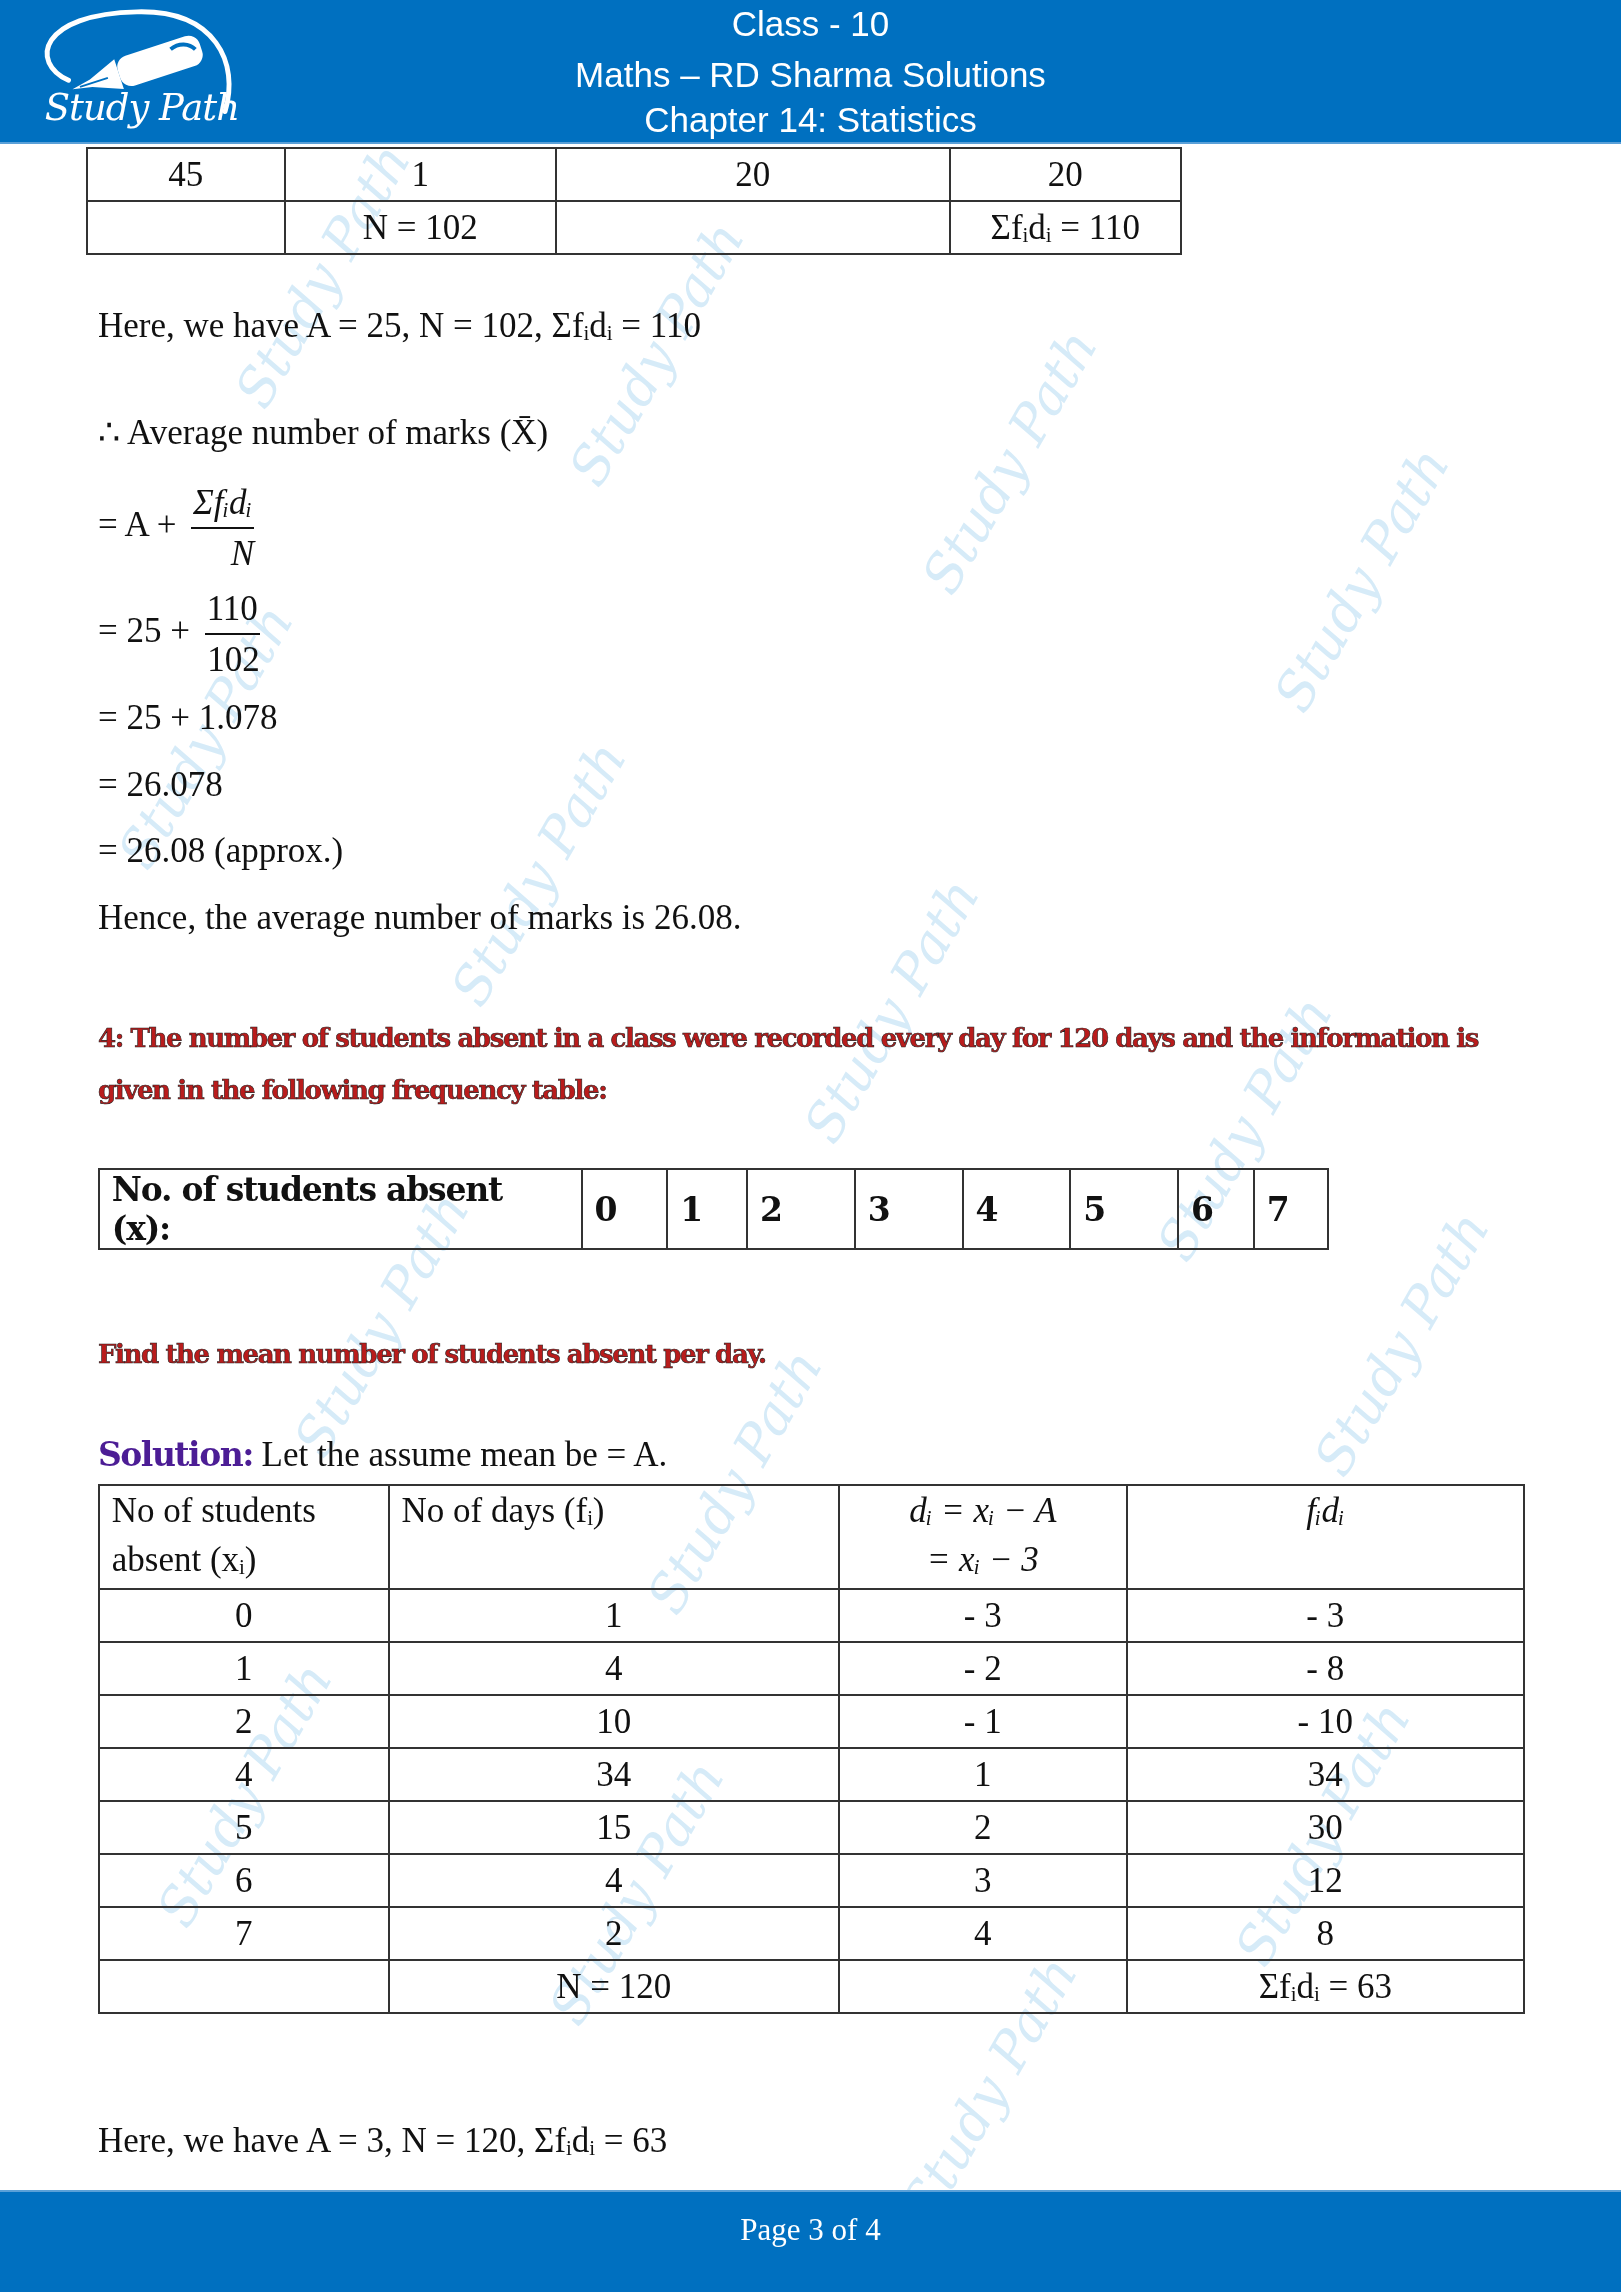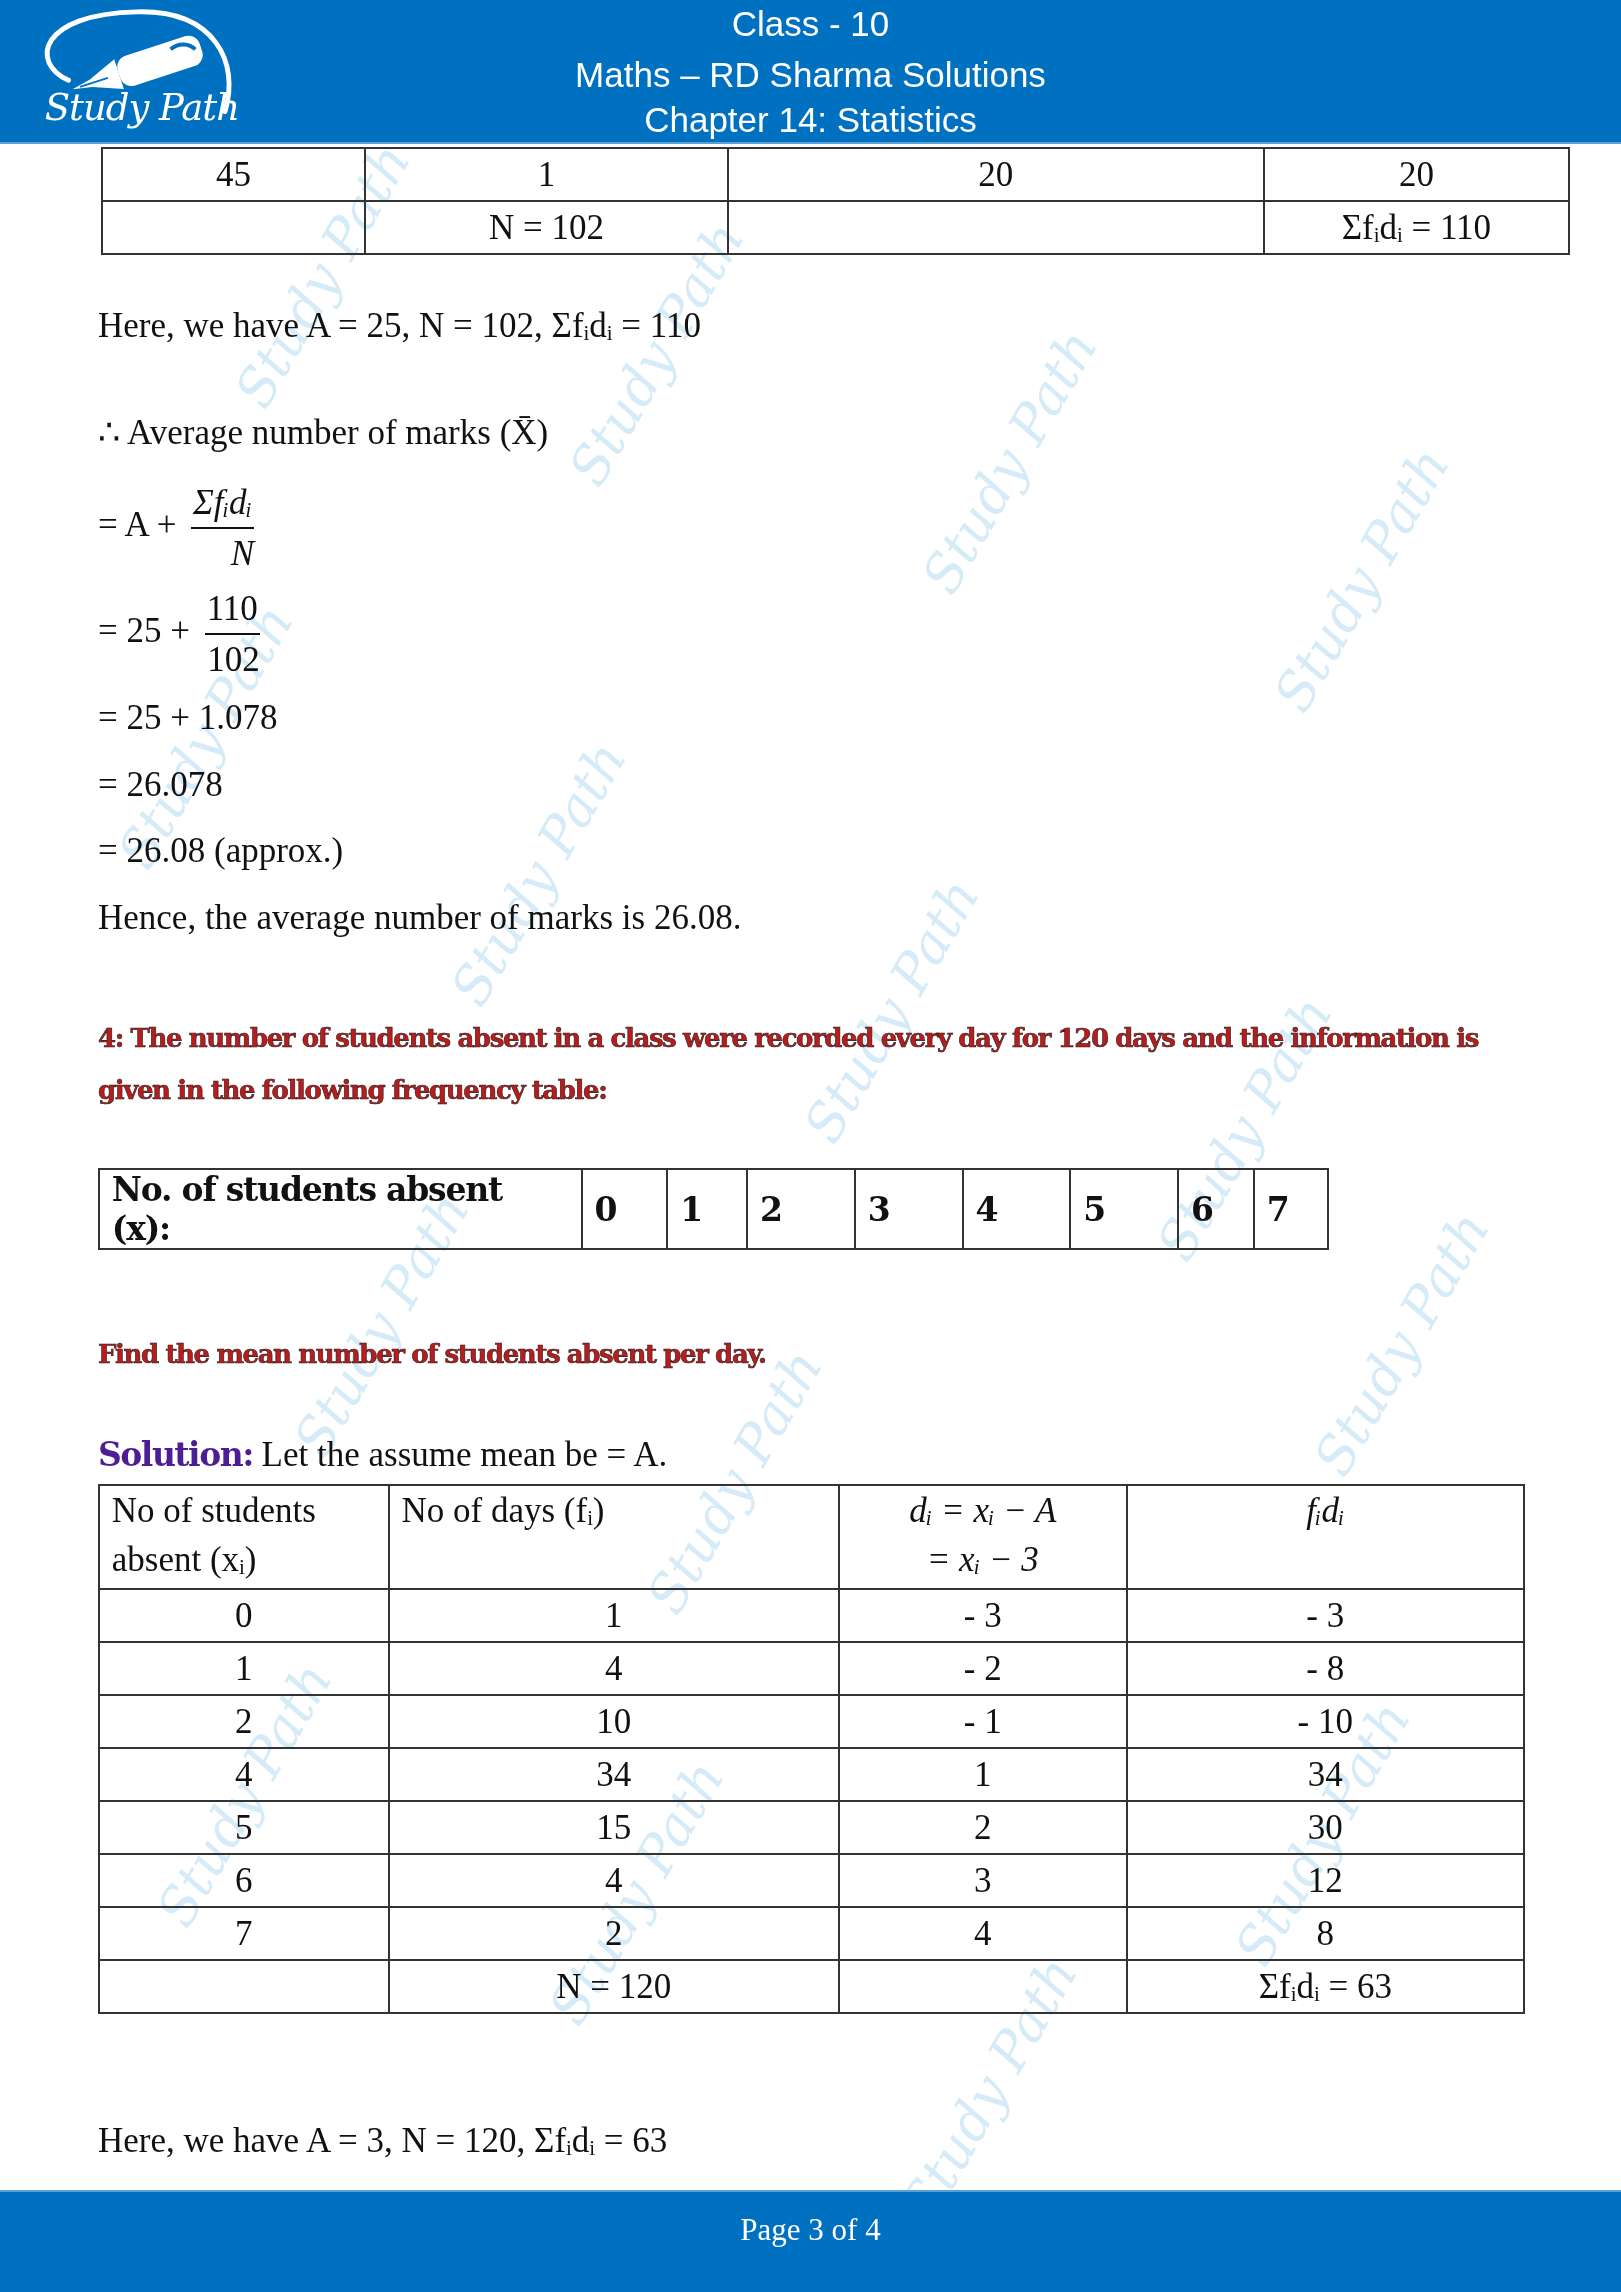--- a/index.html
+++ b/index.html
@@ -27,21 +27,21 @@
       position: absolute; left: 0; top: 2190px; width: 1621px; height: 103px;
       background: #0070c0; color: #fff; border-top: 2px solid #5aa0d8;
       text-align: center;
     }
     .footer-text { position: absolute; top: 19.6px; width: 100%; font-family: "Liberation Serif", serif; font-size: 31px; }
     .line { position: absolute; left: 98px; white-space: nowrap; font-family: "Liberation Serif", serif; font-size: 35px; }
 
     table { border-collapse: collapse; position: absolute; font-family: "Liberation Serif", serif; font-size: 35px; }
     td { border: 2px solid #333; padding: 0 11.8px; }
 
-    .t1 { left: 101px; top: 147px; width: 1469px; }
+    .t1 { left: 86px; top: 147px; width: 1096px; }
     .t1 td { height: 51px; text-align: center; }
 
     .frac { display: inline-block; vertical-align: middle; text-align: right; margin-left: 5.9px; }
     .frac .num { display: block; border-bottom: 2px solid #111; padding: 0 2px; line-height: 49px; }
     .frac .den { display: block; line-height: 49px; }
 
     .q-text {
       position: absolute; left: 98px; width: 1431px; font-family: "DejaVu Serif", serif;
       font-weight: bold; font-size: 26px; line-height: 52px; color: #b91c1c;
       letter-spacing: -1.4px; -webkit-text-stroke: 0.6px #222;

